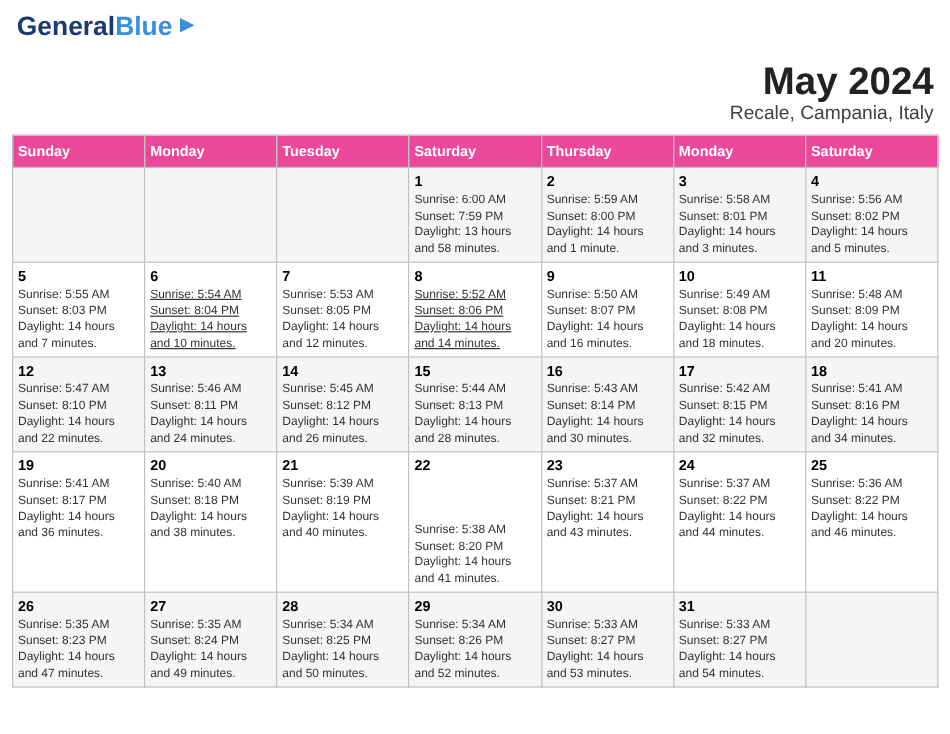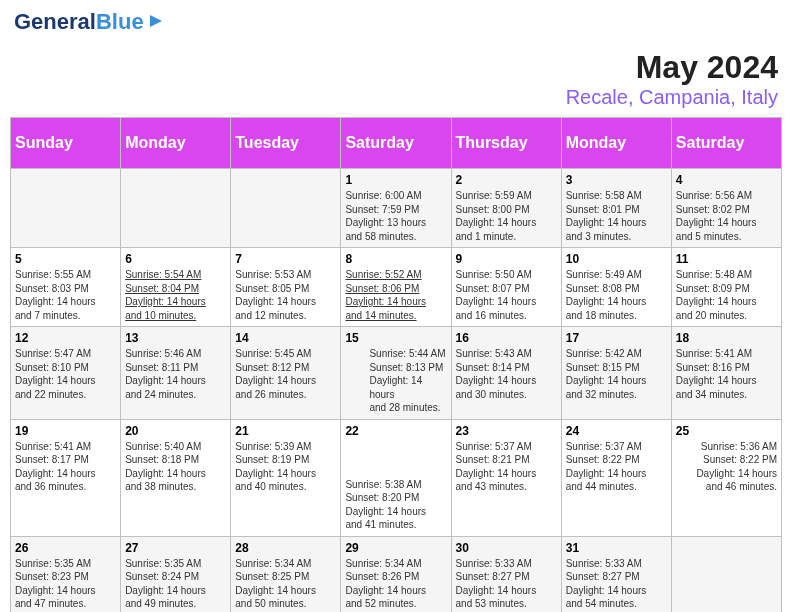--- a/index.html
+++ b/index.html
@@ -35,34 +35,34 @@
     .title-block {
       text-align: right;
       margin-top: 39px;
     }
     .month-title {
       font-size: 32px;
       font-weight: bold;
       color: #222;
     }
     .location-title {
-      font-size: 20px;
-      color: #8b5cf6;
+      font-size: 16px;
+      color: #404040;
     }
     table {
       width: 100%;
       border-collapse: collapse;
       font-size: 11px;
     }
     thead tr th {
-      background-color: #d946ef;
+      background-color: #ec4899;
       color: #fff;
-      padding: 16px 4px;
+      padding: 6px 4px;
       text-align: left;
-      font-size: 16px;
+      font-size: 12px;
       font-weight: bold;
       border: 1px solid #c0c0c0;
     }
     tbody tr td {
       border: 1px solid #c0c0c0;
       vertical-align: top;
       padding: 4px 4px;
       width: calc(100% / 7);
       min-height: 70px;
     }
@@ -219,21 +219,21 @@
         </td>
         <td>
           <span class="day-number">14</span>
           <div class="day-info" style="white-space: pre-line;">Sunrise: 5:45 AM
 Sunset: 8:12 PM
 Daylight: 14 hours
 and 26 minutes.</div>
         </td>
         <td>
           <span class="day-number">15</span>
-          <div class="day-info" style="white-space: pre-line; margin-left: 24px;">Sunrise: 5:44 AM
+          <div class="day-info" style="white-space: pre-line;">Sunrise: 5:44 AM
 Sunset: 8:13 PM
 Daylight: 14 hours
 and 28 minutes.</div>
         </td>
         <td>
           <span class="day-number">16</span>
           <div class="day-info" style="white-space: pre-line;">Sunrise: 5:43 AM
 Sunset: 8:14 PM
 Daylight: 14 hours
 and 30 minutes.</div>
@@ -291,21 +291,21 @@
         </td>
         <td>
           <span class="day-number">24</span>
           <div class="day-info" style="white-space: pre-line;">Sunrise: 5:37 AM
 Sunset: 8:22 PM
 Daylight: 14 hours
 and 44 minutes.</div>
         </td>
         <td>
           <span class="day-number">25</span>
-          <div class="day-info" style="white-space: pre-line; text-align: right;">Sunrise: 5:36 AM
+          <div class="day-info" style="white-space: pre-line;">Sunrise: 5:36 AM
 Sunset: 8:22 PM
 Daylight: 14 hours
 and 46 minutes.</div>
         </td>
       </tr>
       <tr>
         <td>
           <span class="day-number">26</span>
           <div class="day-info" style="white-space: pre-line;">Sunrise: 5:35 AM
 Sunset: 8:23 PM

